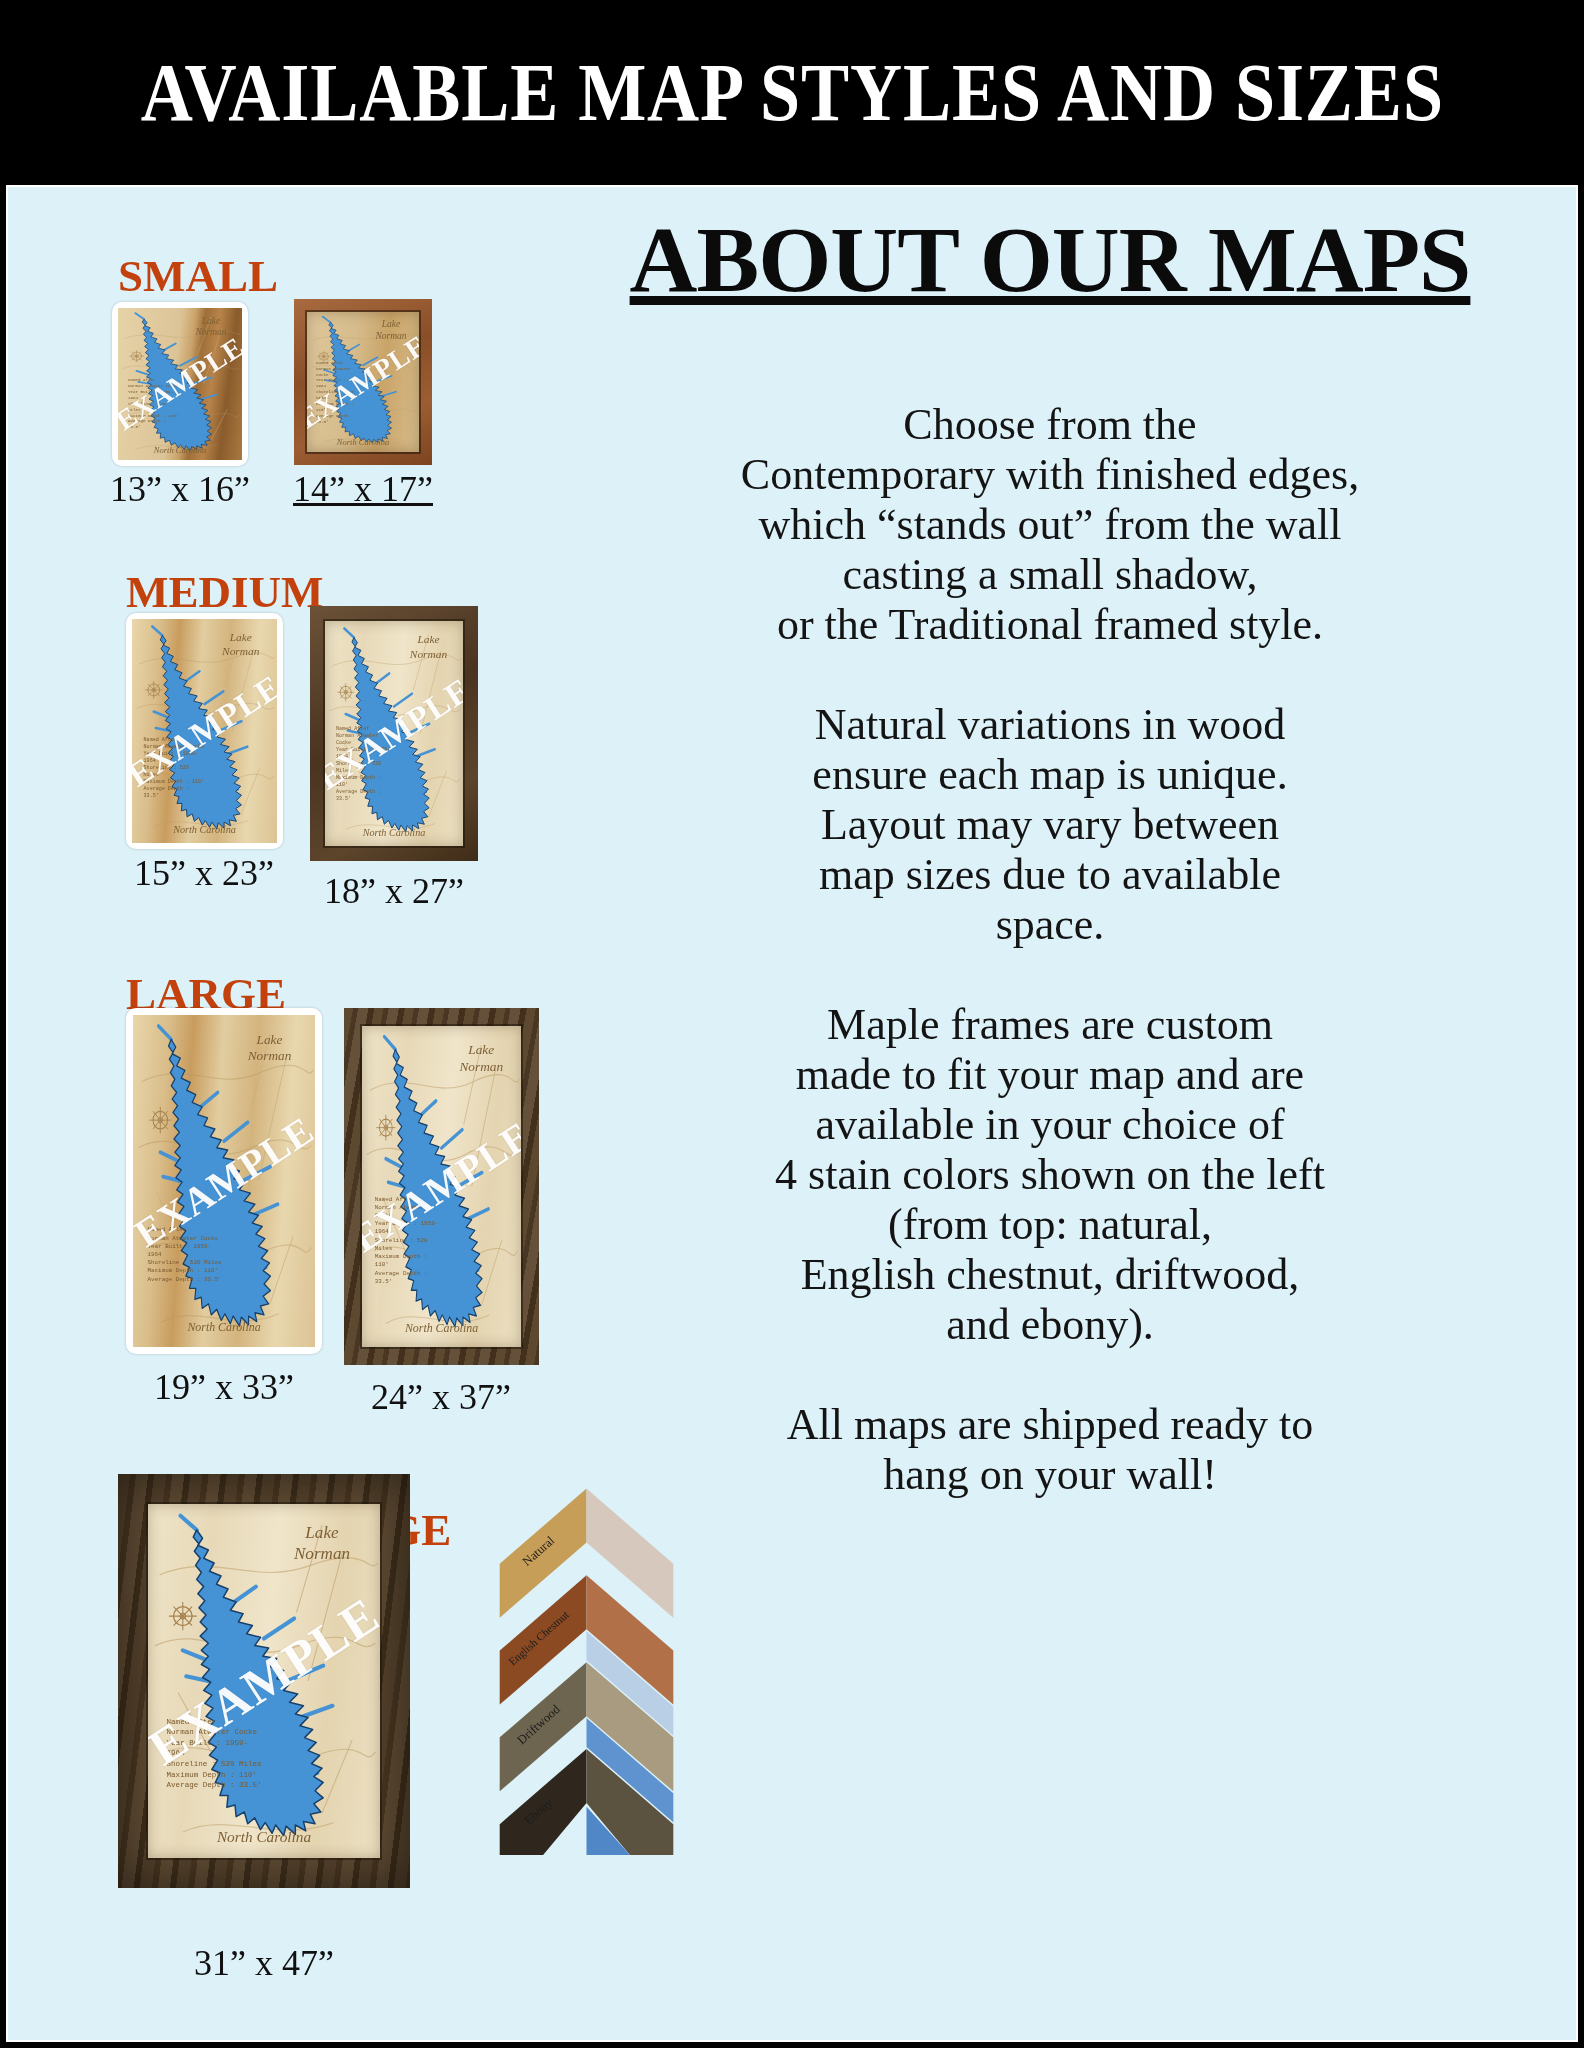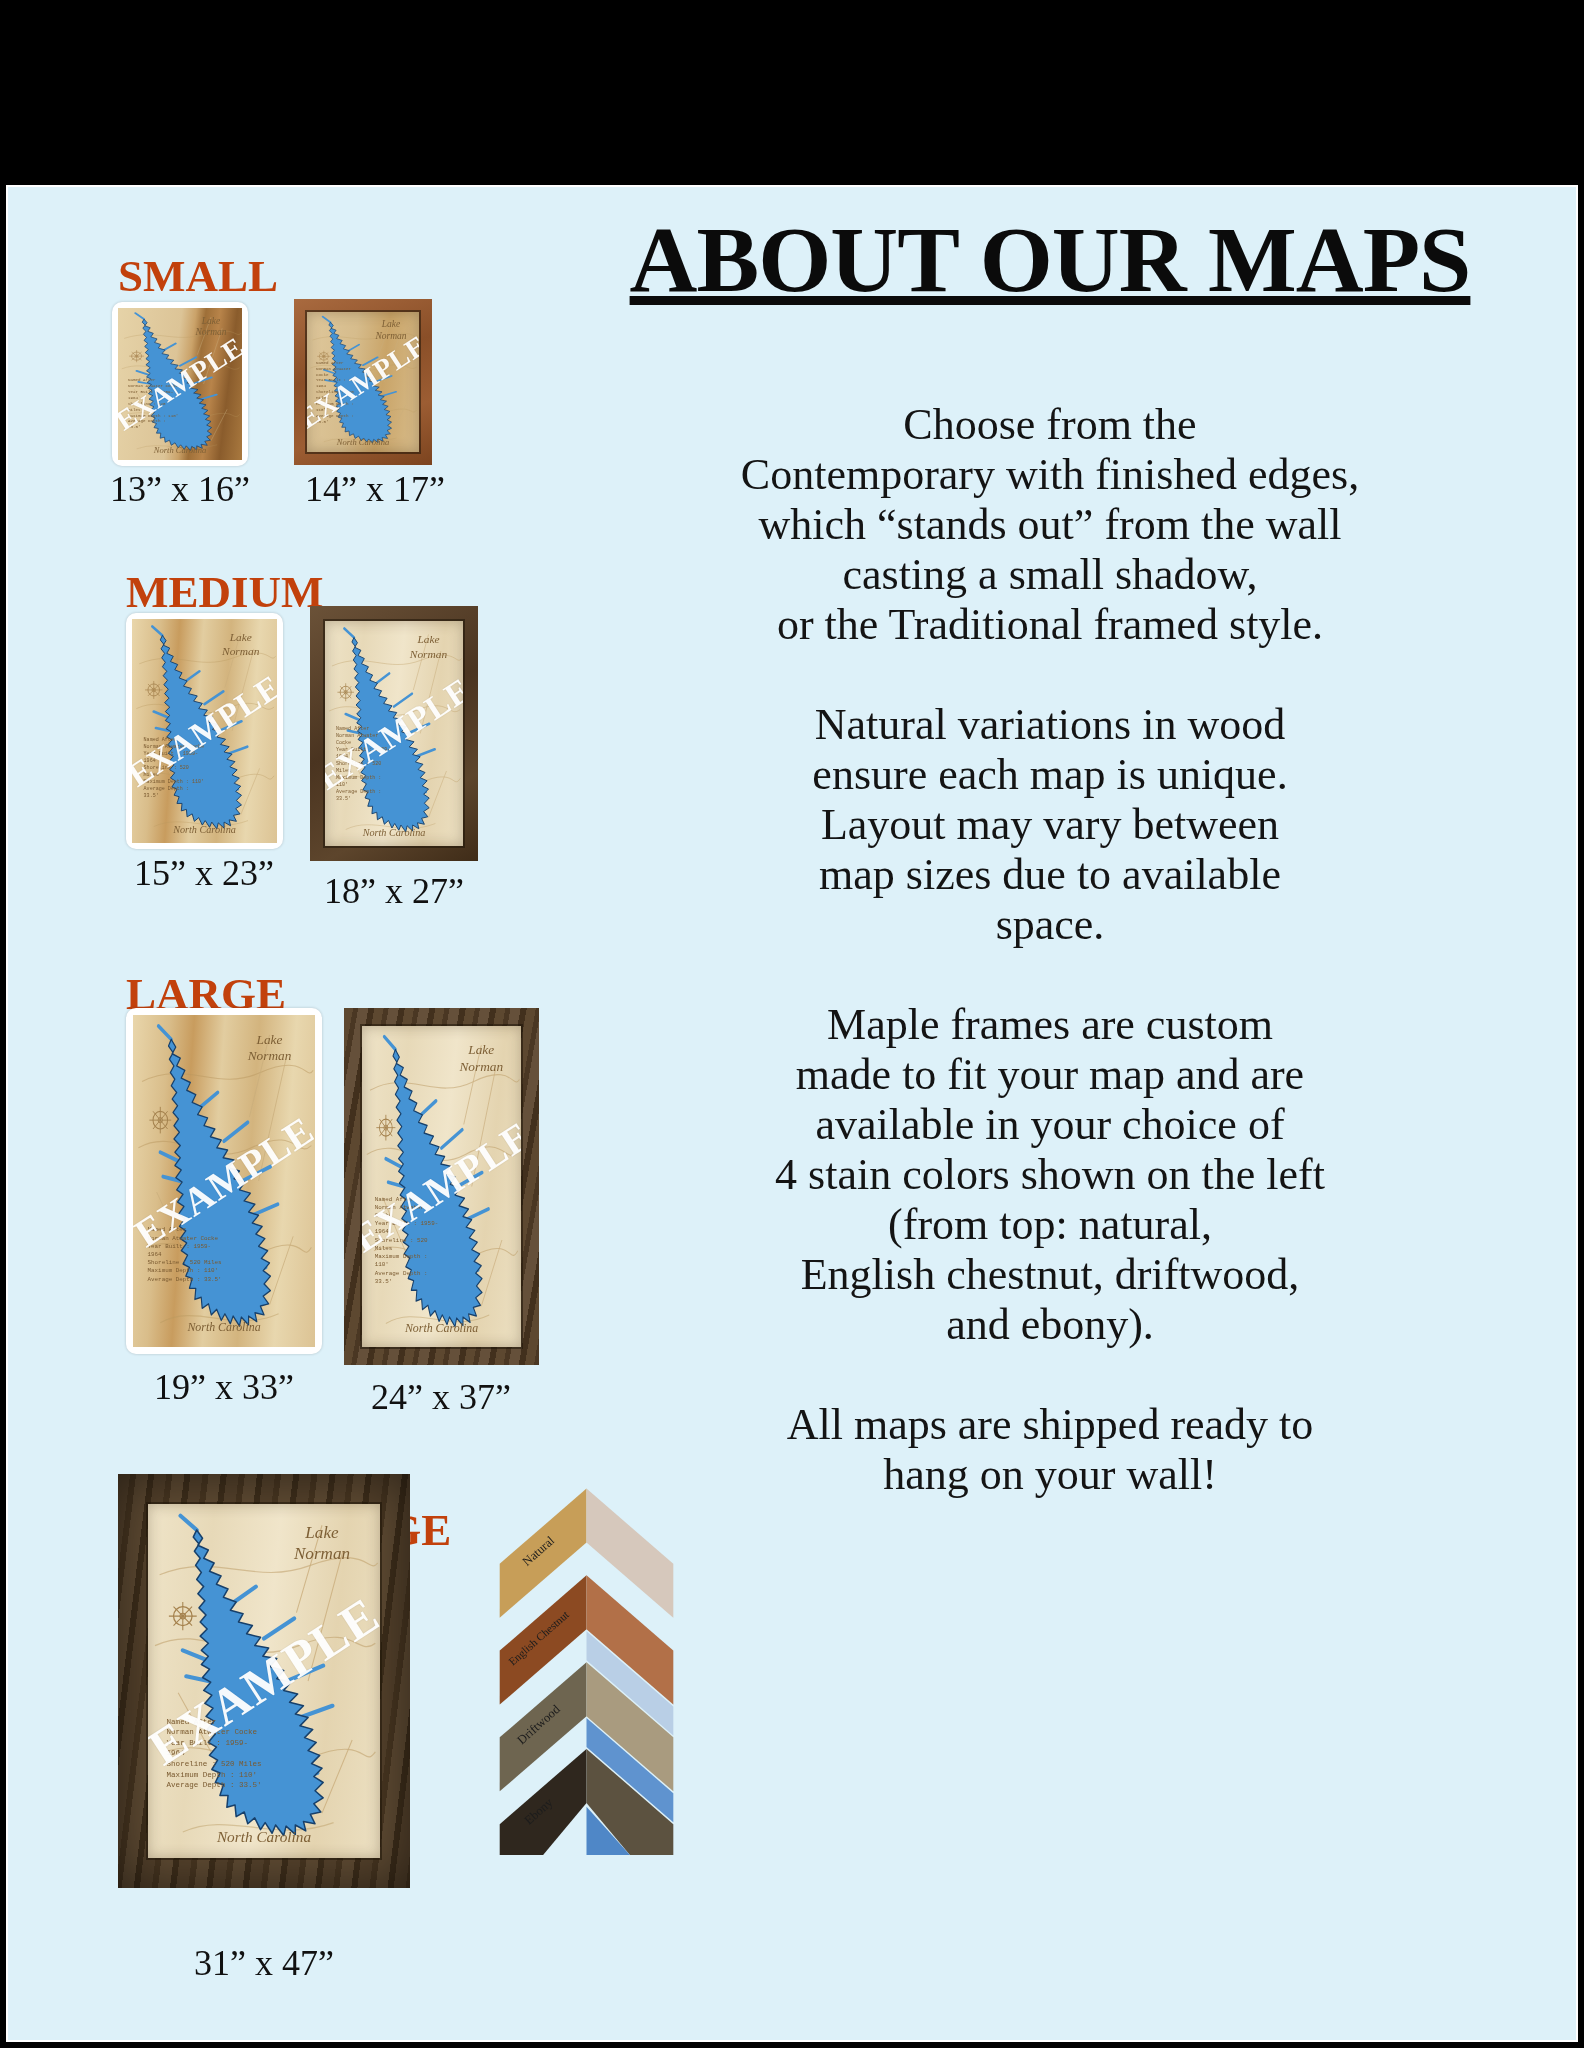--- a/index.html
+++ b/index.html
@@ -79,20 +79,23 @@
         76,265 75,255 68,257 69,247 62,247 65,238 58,236 62,228 55,225 60,217 53,213 59,206 52,202
         58,195 51,191 57,184 50,180 56,173 49,169 55,162 48,158 54,151 47,147 53,140 46,136 52,129
         46,124 52,118 45,112 51,106 45,100 50,94 44,88 49,82 43,76 48,70 42,64 46,58 41,52 45,46
         40,40 44,34 39,28 Z"></path>
     </g>
   </defs>
 </svg>
 
 <div class="page">
 
+  <header class="topbar">
+    <h1><span class="condense">AVAILABLE MAP STYLES AND SIZES</span></h1>
+  </header>
 
   <main class="panel"></main>
 
   <h2 class="sec-head" style="left:118px;top:250px;">SMALL</h2>
 
   <figure class="mapcard card-white v-sm" style="left:112px;top:302px;width:136px;height:164px;">
     <div class="map-face wood-a">
       <svg class="lakeart" viewBox="0 0 200 300" preserveAspectRatio="none">
           <use href="#lakeNorman"></use>
         </svg>
@@ -121,21 +124,21 @@
 Year Built : 1959-1964
 Shoreline : 520 Miles
 Maximum Depth : 110'
 Average Depth : 33.5'</div>
       <div class="lk-state">North Carolina</div>
       <div class="lk-mark">EXAMPLE</div>
     </div>
   </figure>
 
   <div class="dim-label" style="left:105px;top:468px;">13” x 16”</div>
-  <div class="dim-label" style="left:300px;top:468px;">14” x 17”</div>
+  <div class="dim-label" style="left:288px;top:468px;text-decoration:underline;">14” x 17”</div>
 
   <h2 class="sec-head" style="left:126px;top:566px;">MEDIUM</h2>
 
   <figure class="mapcard card-white v-md" style="left:126px;top:613px;width:157px;height:236px;">
     <div class="map-face wood-b">
       <svg class="lakeart" viewBox="0 0 200 300" preserveAspectRatio="none">
           <use href="#lakeNorman"></use>
         </svg>
       <div class="lk-title">Lake
 Norman</div>

